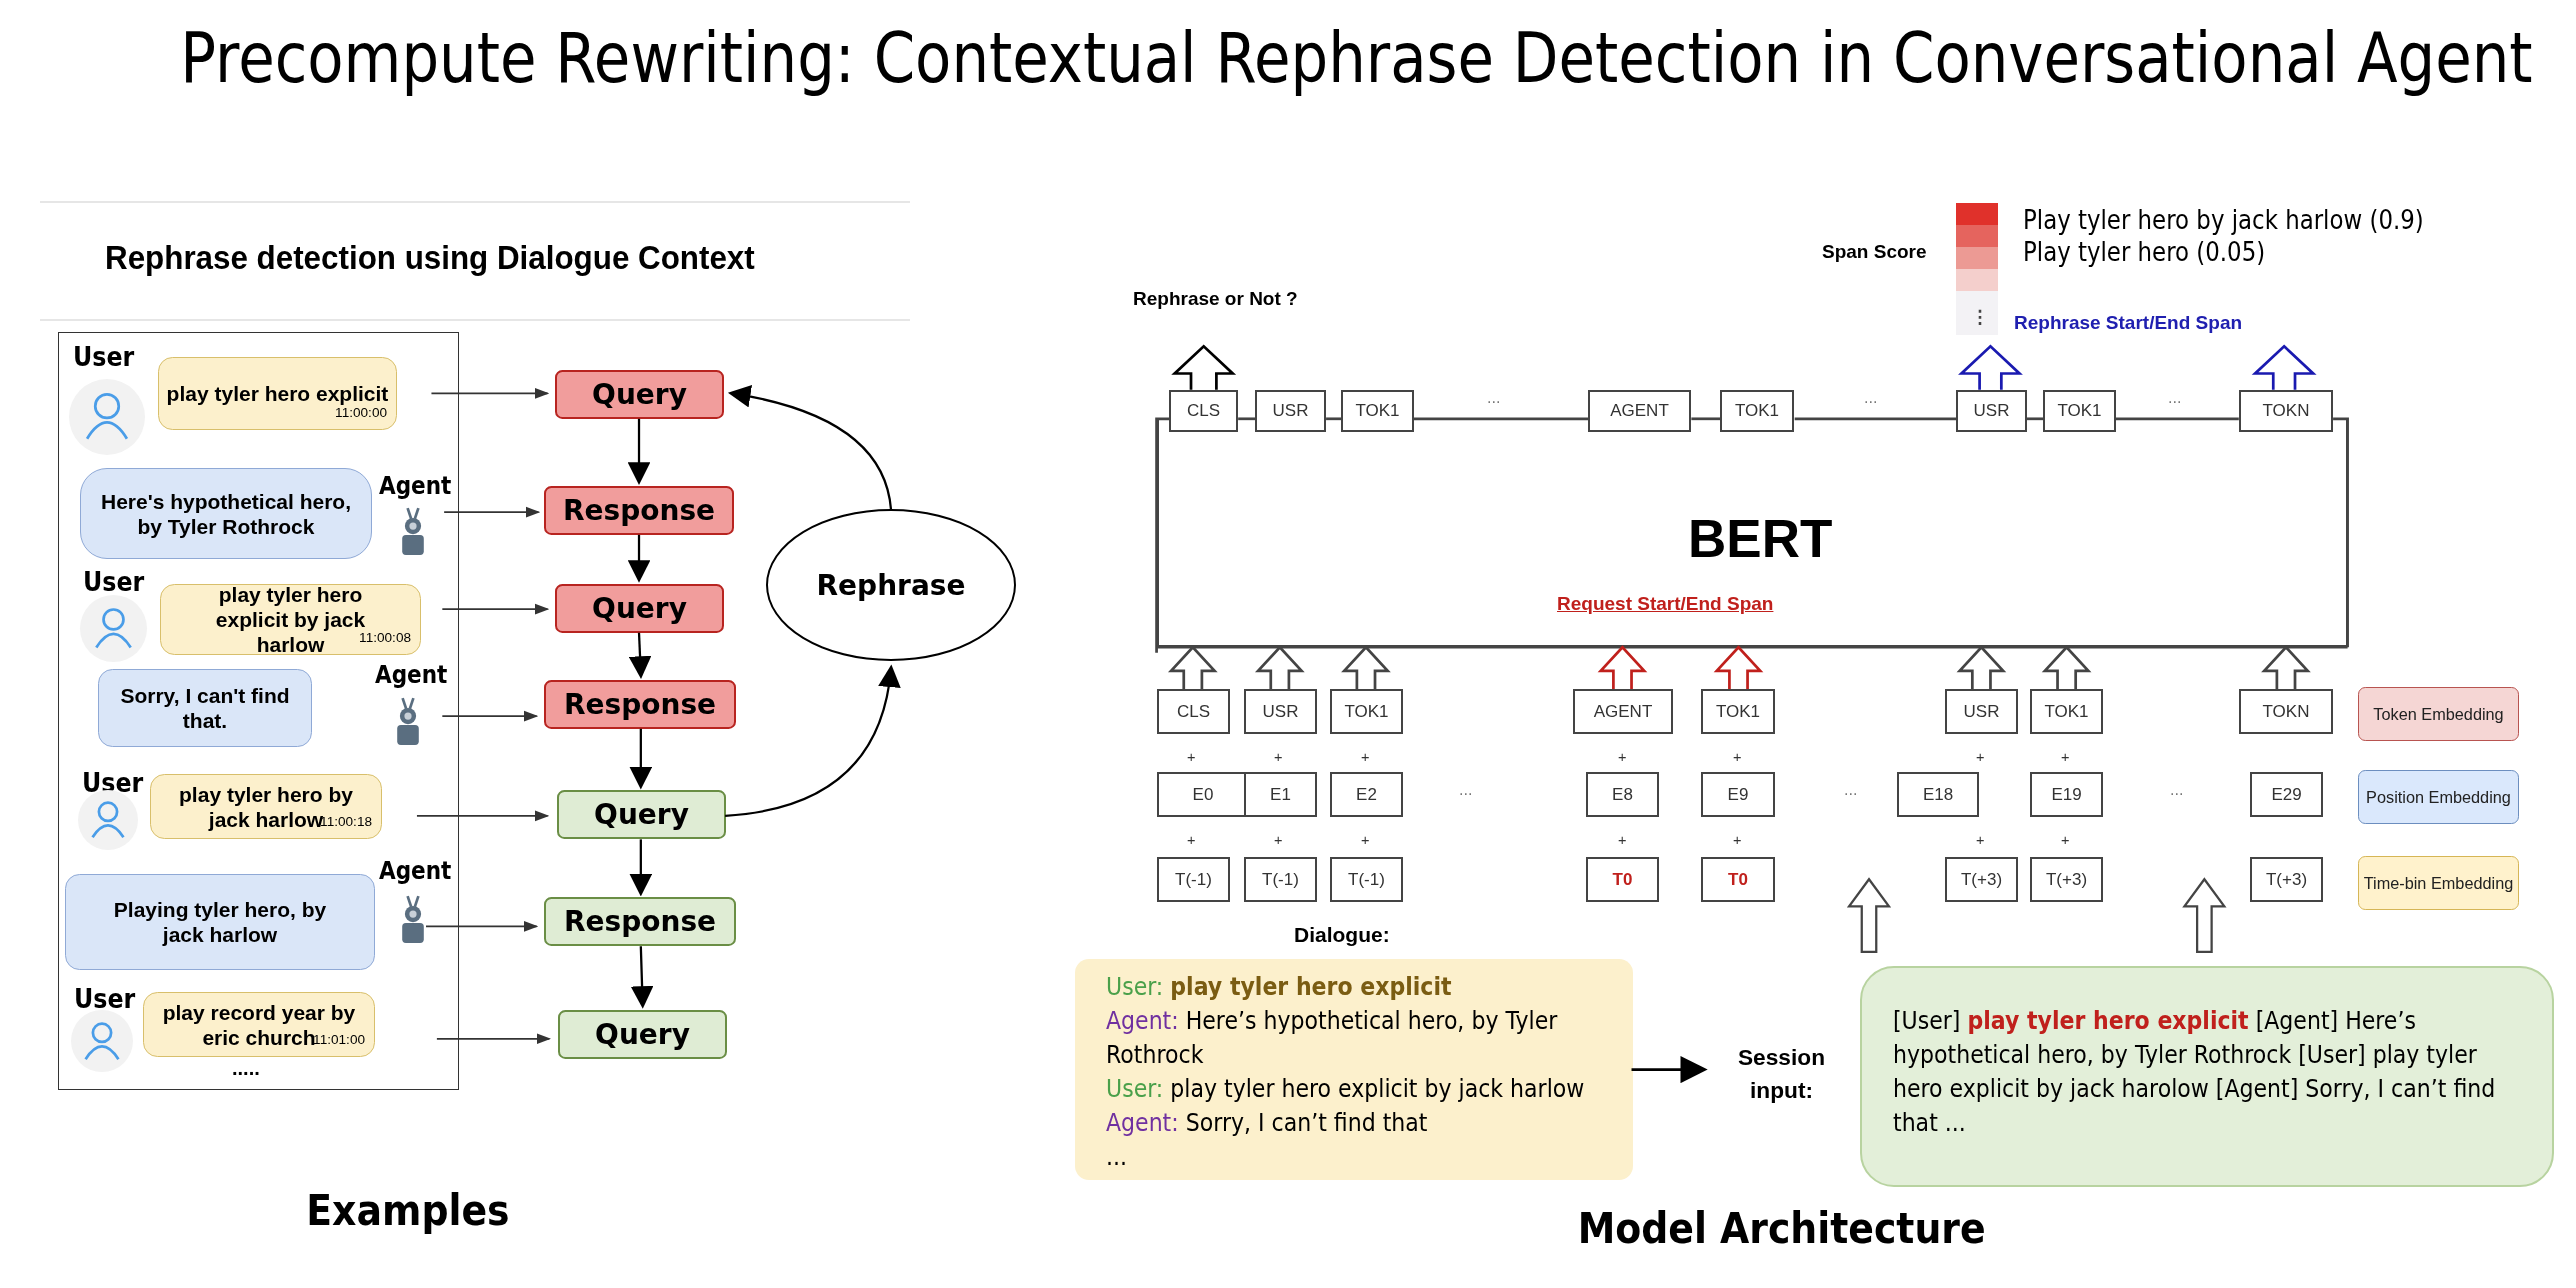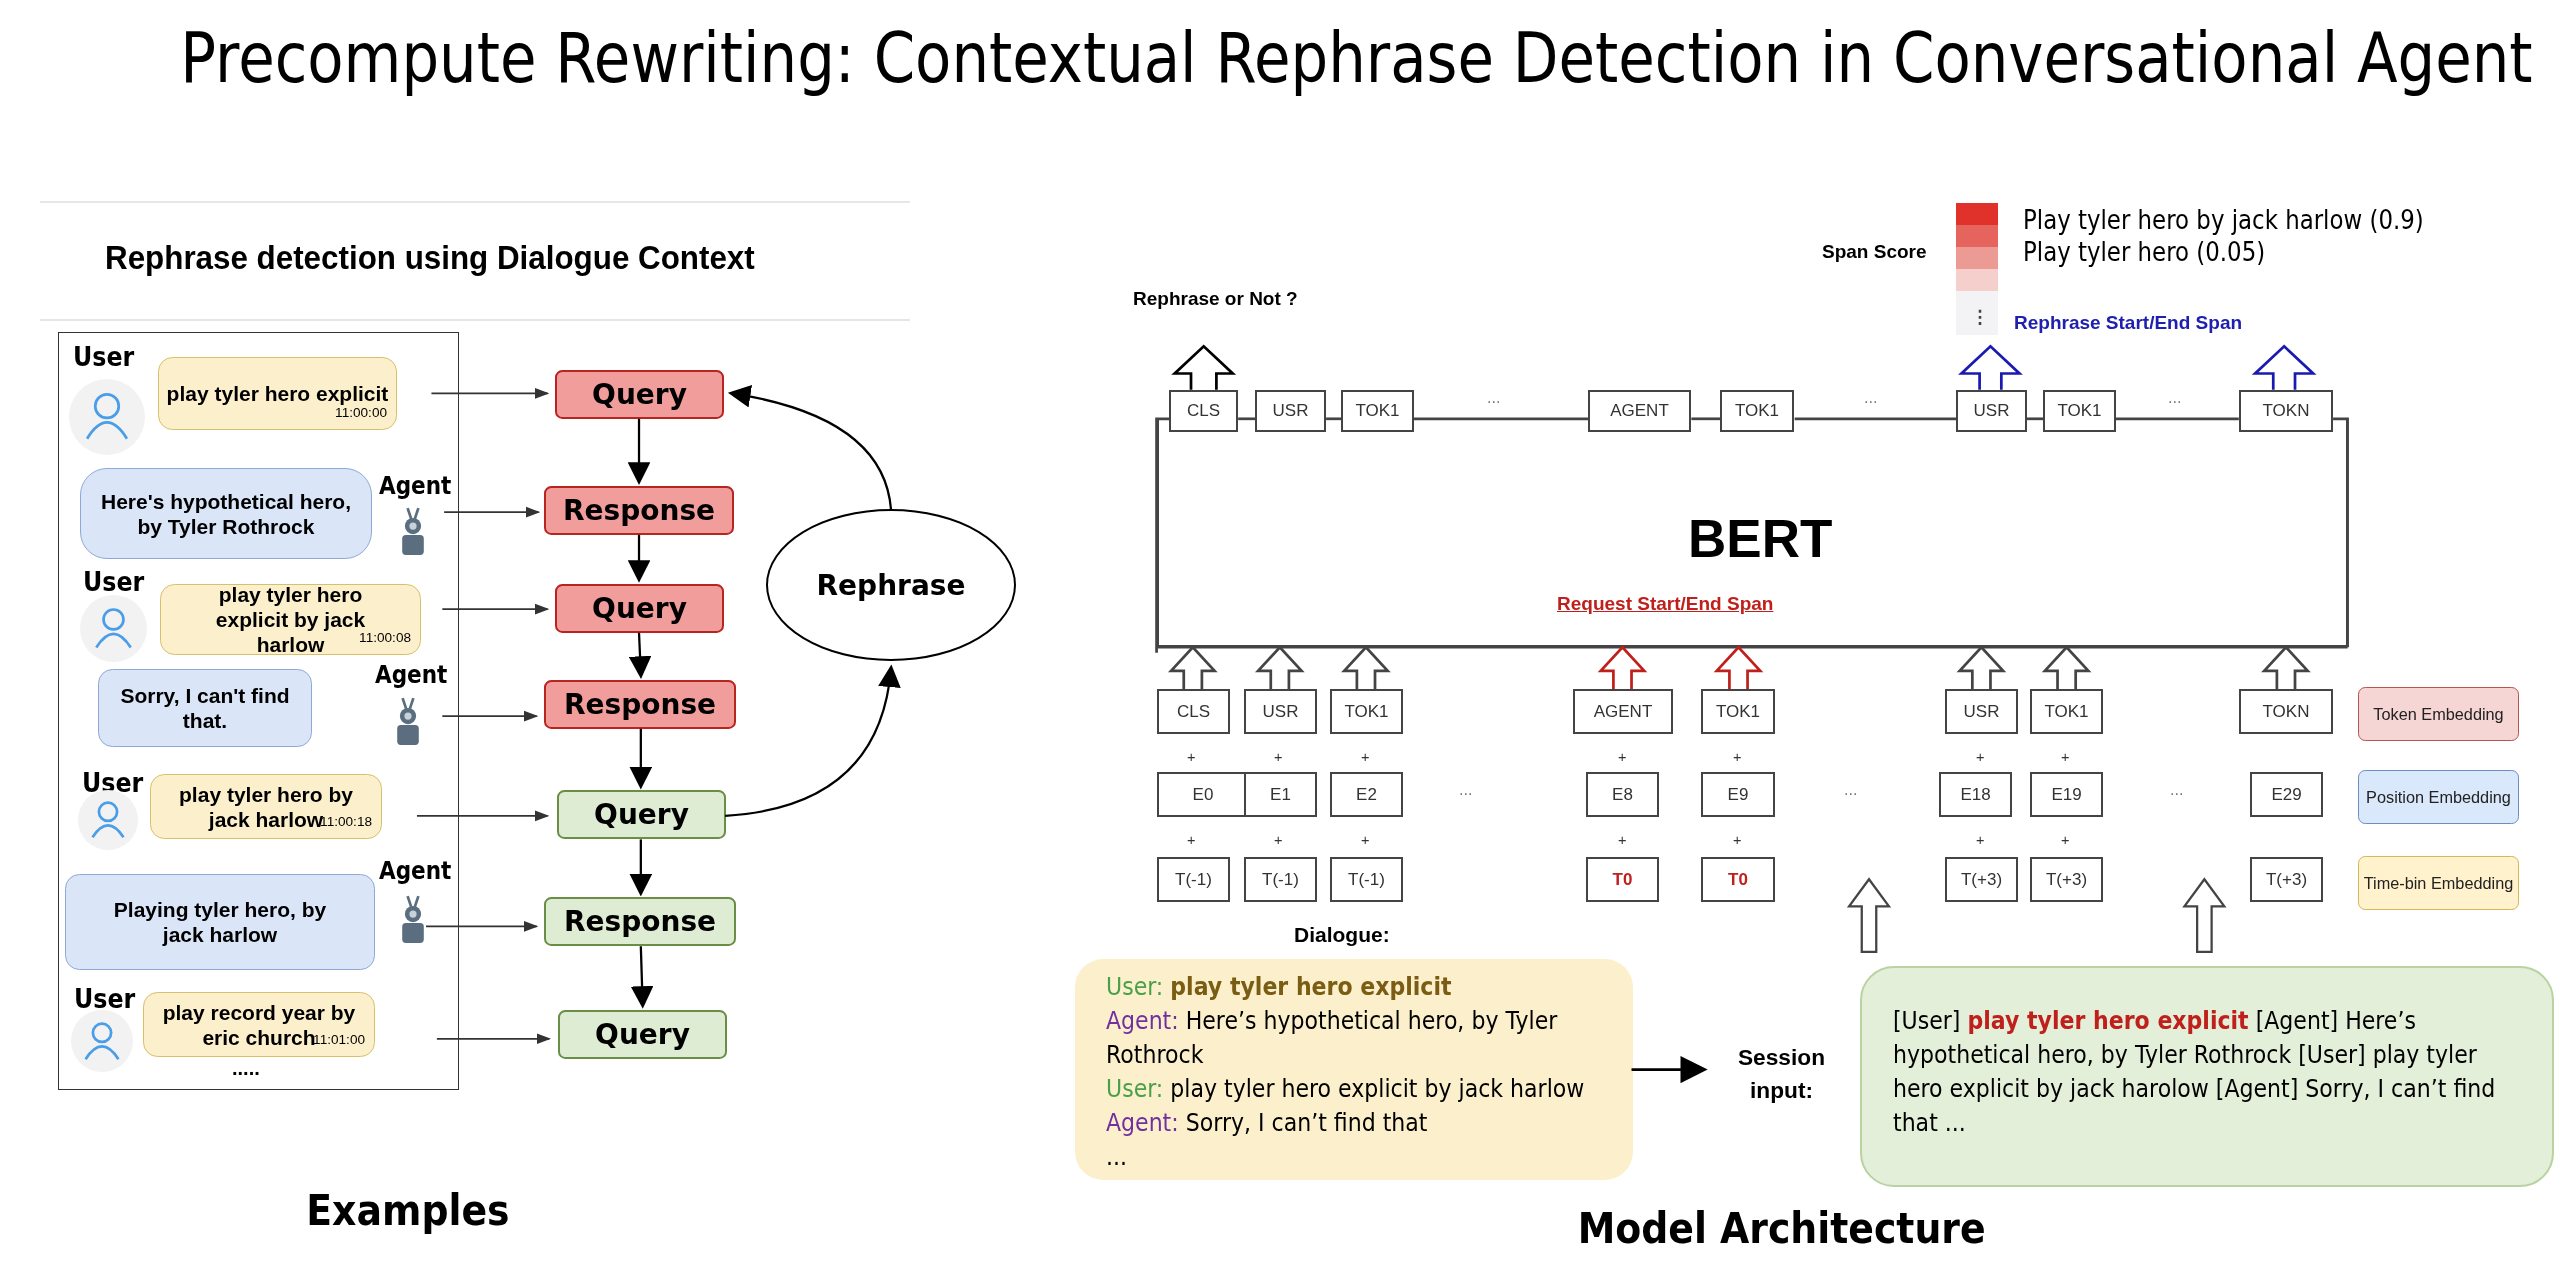--- a/index.html
+++ b/index.html
@@ -28,21 +28,21 @@
   #bert-box { left:1157px; top:419px; width:1191px; height:228px; border:2.7px solid #444; border-top:none; box-sizing:border-box; }
   #bert-label { left:1688px; top:508px; font-size:53px; font-weight:bold; }
   #req-span { left:1557px; top:593px; font-size:19px; font-weight:bold; color:#c0201c;text-decoration:underline; }
   #rephrase-or-not { left:1133px; top:288px; font-size:19px; font-weight:bold; }
   #span-score-lbl { left:1822px; top:241px; font-size:19px; font-weight:bold; }
   #span-scale { left:1956px; top:203px; width:42px; height:132px; }
   .legend-line { position:absolute; left:2023px; font-size:26px; font-family:"DejaVu Sans", sans-serif; transform:scaleX(0.88); transform-origin:left; white-space:nowrap; }
   #rephrase-span-lbl { left:2014px; top:312px; font-size:19px; font-weight:bold; color:#2020b0; }
   .emb-legend { position:absolute; width:161px; height:54px; border-radius:7.3px; box-sizing:border-box; display:flex; align-items:center; justify-content:center; text-align:center; font-size:16.3px; line-height:19px; color:#222; }
   #dialogue-lbl { left:1294px; top:923px; font-size:21px; font-weight:bold; }
-  #dialogue-box { left:1075px; top:959px; width:558px; height:221px; background:#fcf0cc; border-radius:28px; box-sizing:border-box; padding:11px 31px; font-size:24.5px; line-height:34px; font-family:"DejaVu Sans", sans-serif; }
+  #dialogue-box { left:1075px; top:959px; width:558px; height:221px; background:#fcf0cc; border-radius:14px; box-sizing:border-box; padding:11px 31px; font-size:24.5px; line-height:34px; font-family:"DejaVu Sans", sans-serif; }
   #dialogue-box .line { white-space:nowrap; transform:scaleX(0.9); transform-origin:left; }
   .spk-user { color:#4aa04a; }
   .spk-agent { color:#7030a0; }
   .hl-brown { color:#7a5c12; font-weight:bold; }
   .hl-red { color:#c0201c; font-weight:bold; }
   #session-lbl { left:1736px; top:1041px; width:91px; text-align:center; font-size:22.7px; font-weight:bold; line-height:33px; }
   #session-box { left:1860px; top:966px; width:694px; height:221px; background:#e3efd9; border:2.7px solid #b8d3a0; border-radius:34px; box-sizing:border-box; padding:36px 31px; font-size:24.5px; line-height:34px; font-family:"DejaVu Sans", sans-serif; }
   #session-box .inner { transform:scaleX(0.9); transform-origin:left; width:698px; }
   svg.overlay { position:absolute; left:0; top:0; width:2576px; height:1289px; pointer-events:none; }
 </style>
@@ -191,21 +191,21 @@
 <div class="plus" style="left:1618px;top:749px;">+</div>
 <div class="plus" style="left:1733px;top:749px;">+</div>
 <div class="plus" style="left:1976px;top:749px;">+</div>
 <div class="plus" style="left:2061px;top:749px;">+</div>
 
 <div class="tok" style="left:1157px;top:772px;width:92px;height:45px;">E0</div>
 <div class="tok" style="left:1244px;top:772px;width:73px;height:45px;">E1</div>
 <div class="tok" style="left:1330px;top:772px;width:73px;height:45px;">E2</div>
 <div class="tok" style="left:1586px;top:772px;width:73px;height:45px;">E8</div>
 <div class="tok" style="left:1701px;top:772px;width:74px;height:45px;">E9</div>
-<div class="tok" style="left:1939px;top:772px;width:73px;height:45px;">E18</div>
+<div class="tok" style="left:1897px;top:772px;width:82px;height:45px;">E18</div>
 <div class="tok" style="left:2030px;top:772px;width:73px;height:45px;">E19</div>
 <div class="tok" style="left:2250px;top:772px;width:73px;height:45px;">E29</div>
 <div class="dots" style="left:1459px;top:780px;">...</div>
 <div class="dots" style="left:1844px;top:780px;">...</div>
 <div class="dots" style="left:2170px;top:780px;">...</div>
 
 <div class="plus" style="left:1187px;top:832px;">+</div>
 <div class="plus" style="left:1274px;top:832px;">+</div>
 <div class="plus" style="left:1361px;top:832px;">+</div>
 <div class="plus" style="left:1618px;top:832px;">+</div>

